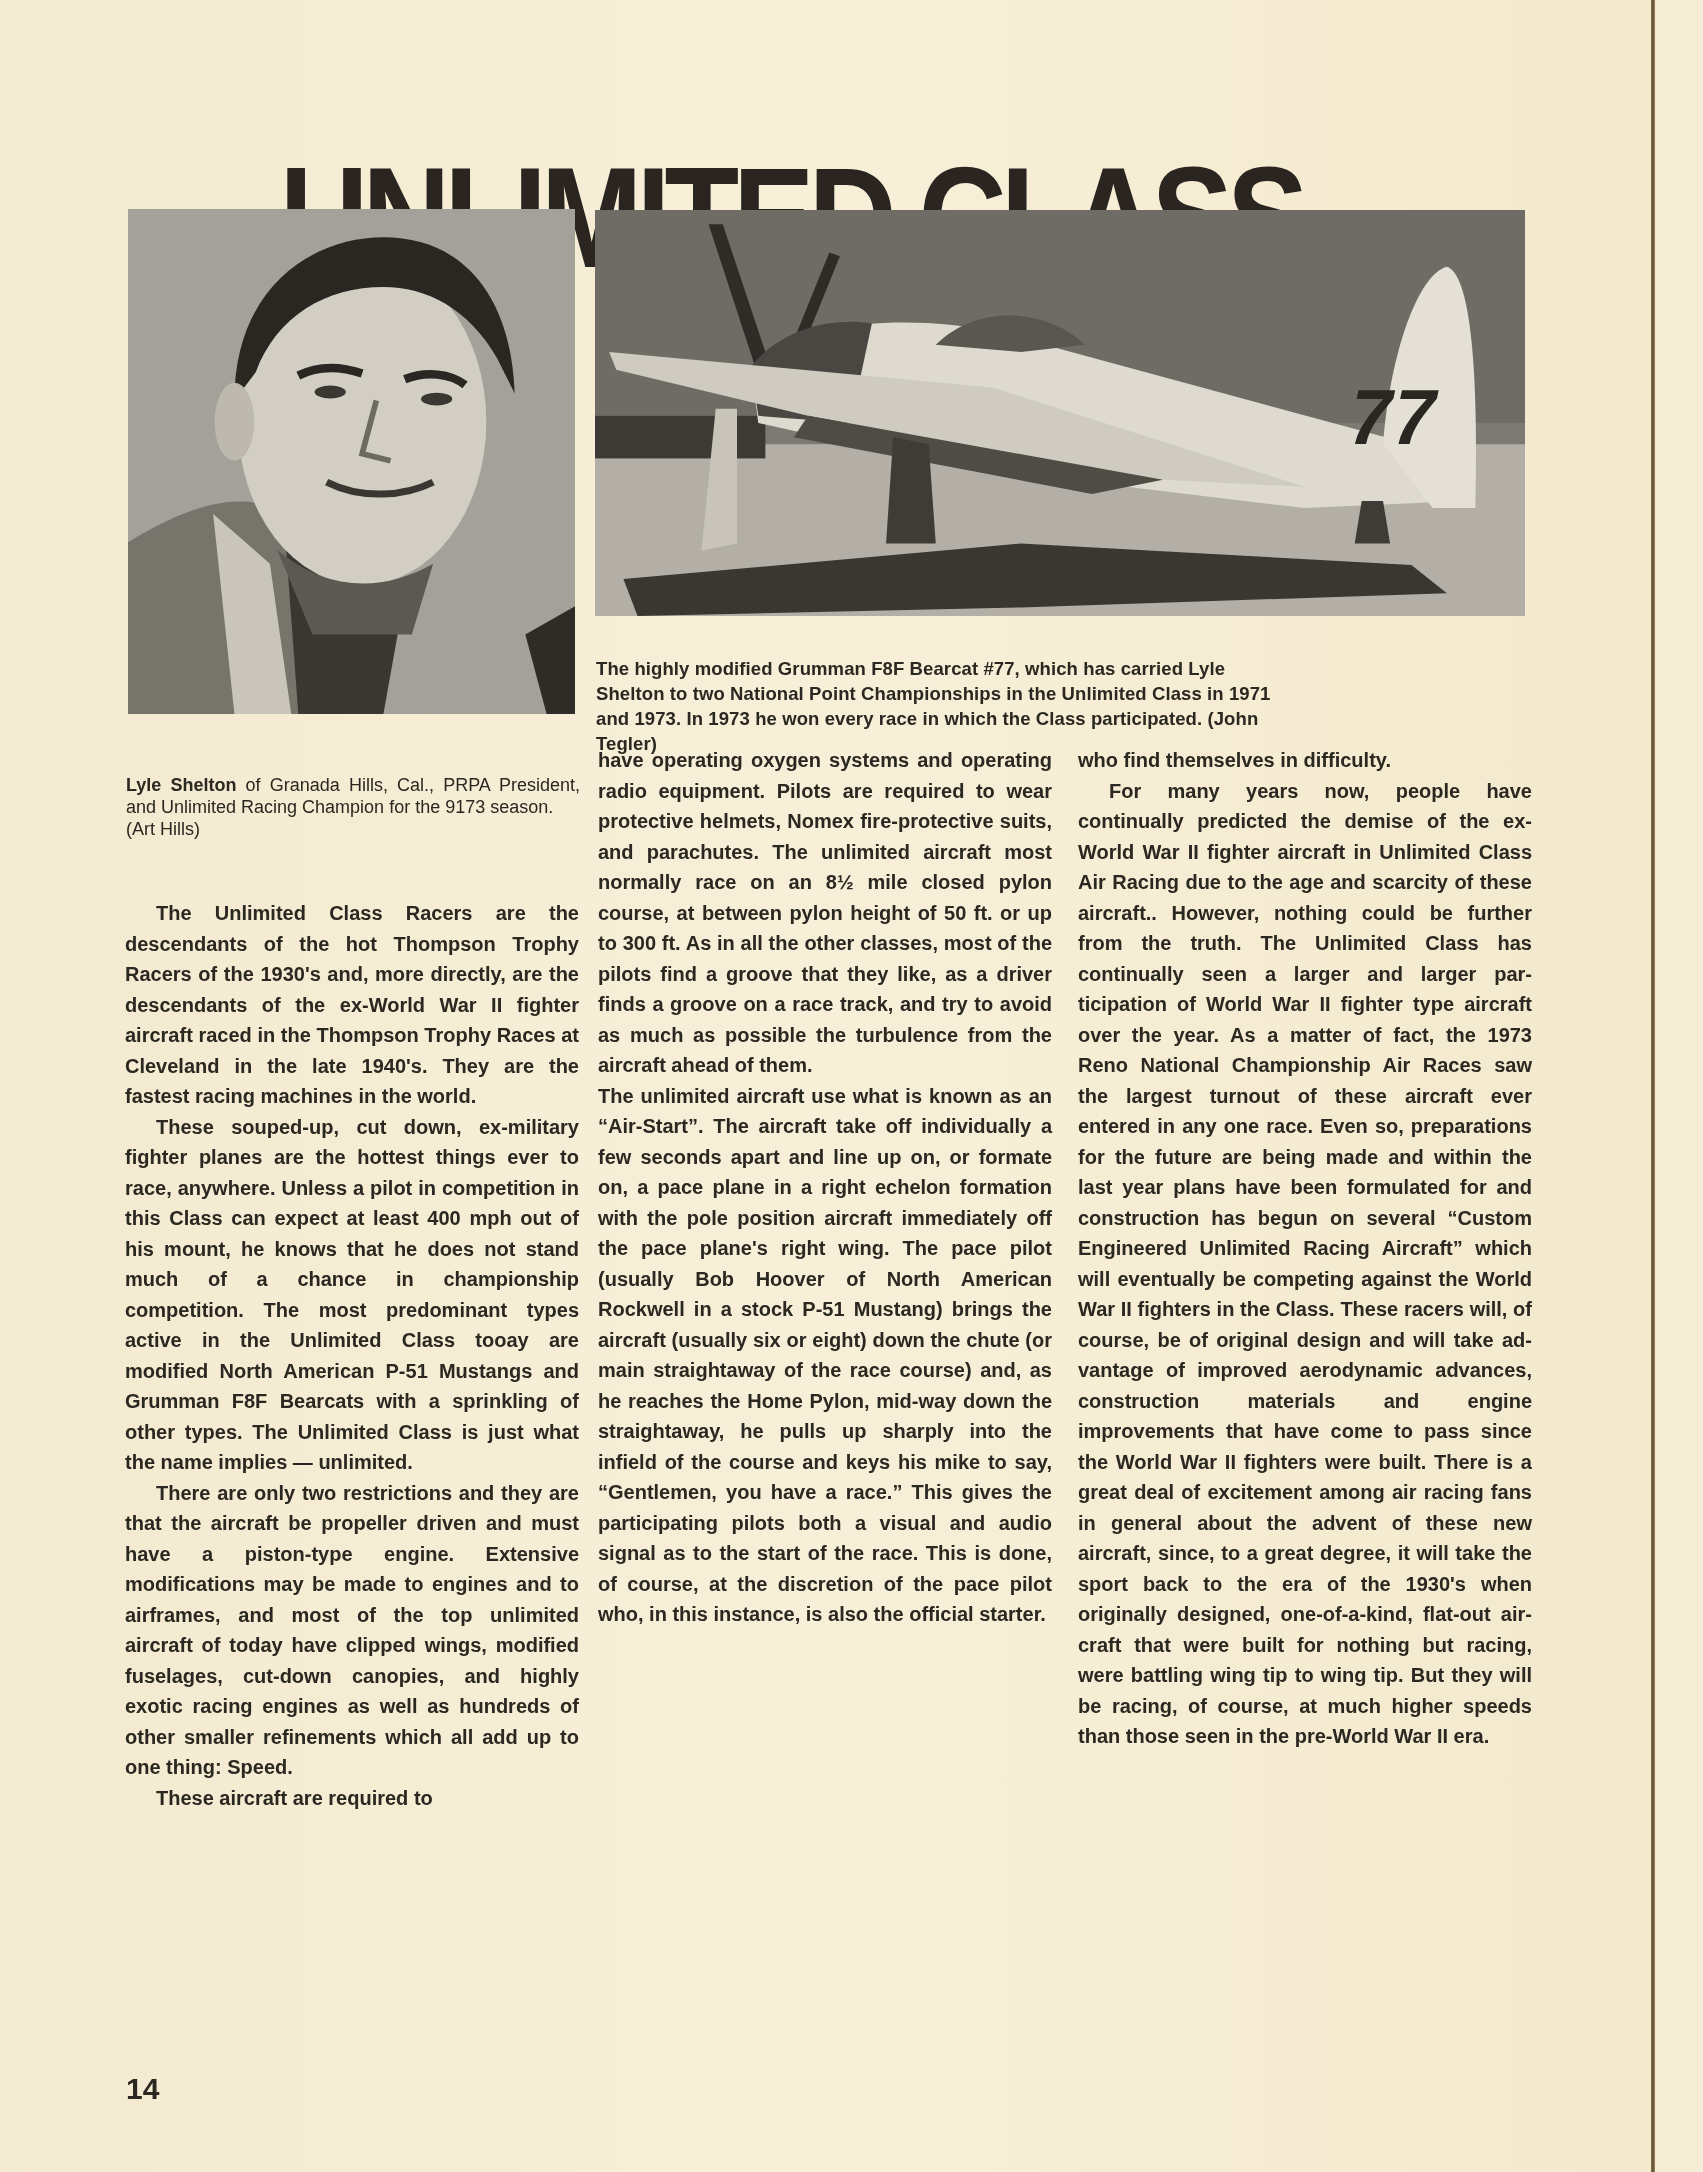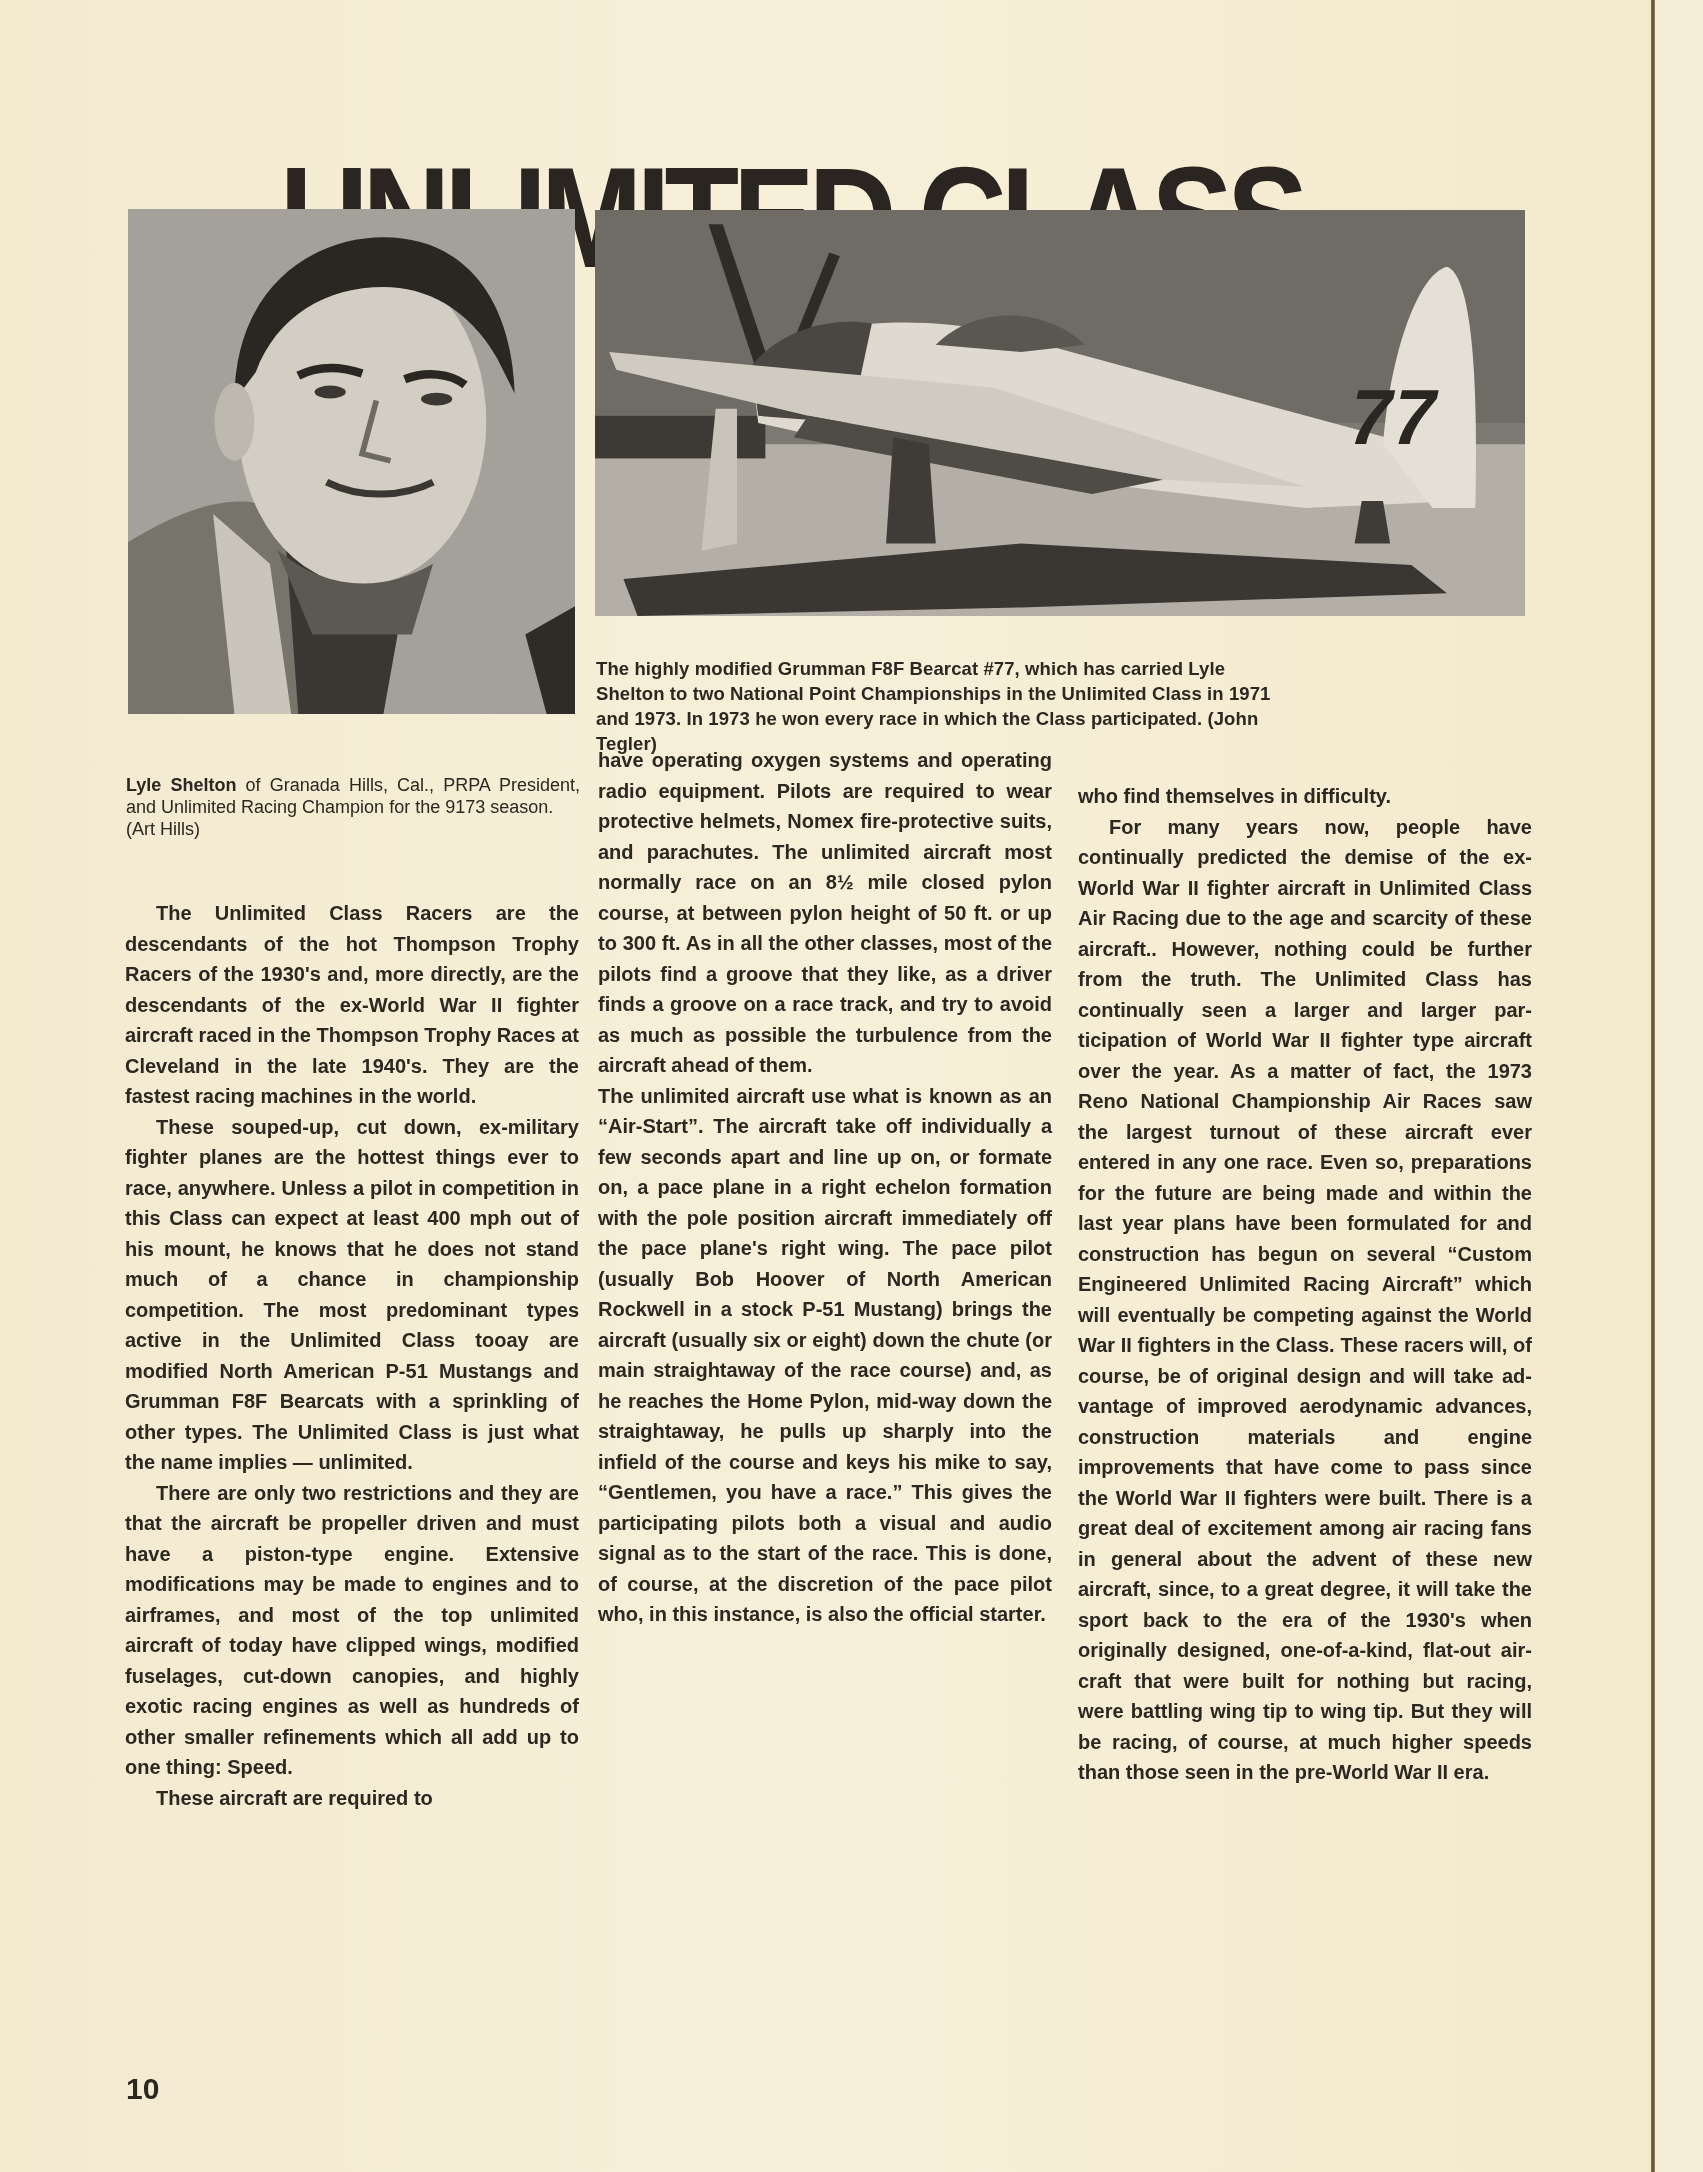--- a/index.html
+++ b/index.html
@@ -48,21 +48,21 @@
   .caption-portrait b { font-weight: bold; }
   .col {
     position: absolute; width: 454px;
     font-size: 20px; line-height: 30.5px; color: #2b2721;
     text-align: justify; hyphens: manual; font-weight: bold;
   }
   .col p { margin: 0; text-indent: 0; }
   .col p.ind { text-indent: 31px; }
   .col1 { left: 125px; top: 898px; }
   .col2 { left: 598px; top: 745px; }
-  .col3 { left: 1078px; top: 745px; margin-top: 36px; }
+  .col3 { left: 1078px; top: 745px; }
   .page-number {
     position: absolute; left: 126px; top: 2073px;
     font-weight: bold; font-size: 30px; line-height: 31px; color: #2b2721;
   }
 </style>
 </head>
 <body>
 
 <div class="page">
 
@@ -146,18 +146,18 @@
   <div class="col col2">
     <p>have operating oxygen systems and operating radio equipment. Pilots are required to wear protective helmets, Nomex fire-protective suits, and parachutes. The unlimited aircraft most normally race on an 8½ mile closed pylon course, at between pylon height of 50 ft. or up to 300 ft. As in all the other classes, most of the pilots find a groove that they like, as a driver finds a groove on a race track, and try to avoid as much as possible the turbulence from the aircraft ahead of them.</p>
     <p>The unlimited aircraft use what is known as an “Air-Start”. The aircraft take off individually a few seconds apart and line up on, or formate on, a pace plane in a right echelon for­mation with the pole position air­craft immediately off the pace plane's right wing. The pace pilot (usually Bob Hoover of North American Rockwell in a stock P-51 Mustang) brings the aircraft (usually six or eight) down the chute (or main straightaway of the race course) and, as he reaches the Home Pylon, mid-way down the straightaway, he pulls up sharply in­to the infield of the course and keys his mike to say, “Gentlemen, you have a race.” This gives the par­ticipating pilots both a visual and audio signal as to the start of the race. This is done, of course, at the discretion of the pace pilot who, in this instance, is also the official star­ter.</p>
   </div>
 
   <div class="col col3">
     <p>who find themselves in difficulty.</p>
     <p class="ind">For many years now, people have continually predicted the demise of the ex-World War II fighter aircraft in Unlimited Class Air Racing due to the age and scarcity of these air­craft.. However, nothing could be further from the truth. The Unlimited Class has continually seen a larger and larger par­ticipation of World War II fighter type aircraft over the year. As a mat­ter of fact, the 1973 Reno National Championship Air Races saw the largest turnout of these aircraft ever entered in any one race. Even so, preparations for the future are being made and within the last year plans have been formulated for and con­struction has begun on several “Custom Engineered Unlimited Racing Aircraft” which will even­tually be competing against the World War II fighters in the Class. These racers will, of course, be of original design and will take ad­vantage of improved aerodynamic advances, construction materials and engine improvements that have come to pass since the World War II fighters were built. There is a great deal of excitement among air racing fans in general about the advent of these new aircraft, since, to a great degree, it will take the sport back to the era of the 1930's when originally designed, one-of-a-kind, flat-out air­craft that were built for nothing but racing, were battling wing tip to wing tip. But they will be racing, of course, at much higher speeds than those seen in the pre-World War II era.</p>
   </div>
 
-  <div class="page-number">10</div>
+  <div class="page-number">14</div>
 </div>
 
 <div class="page-edge"></div>
 <div class="next-page"></div>
 
 
 </body></html>

